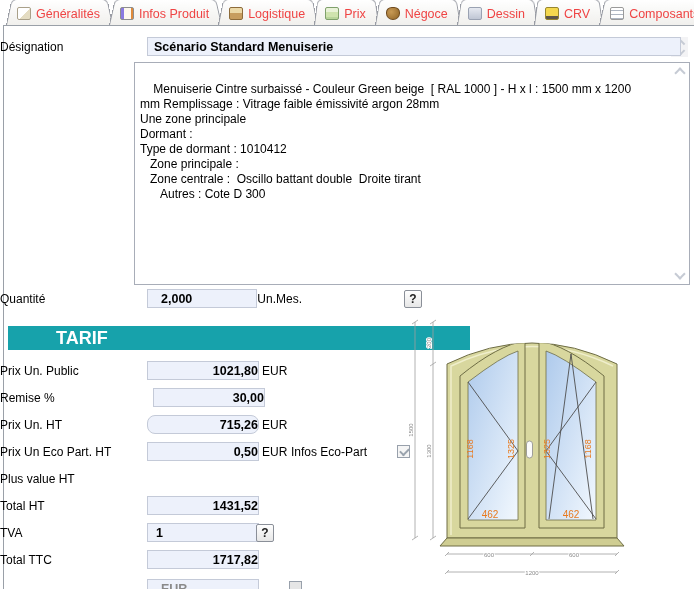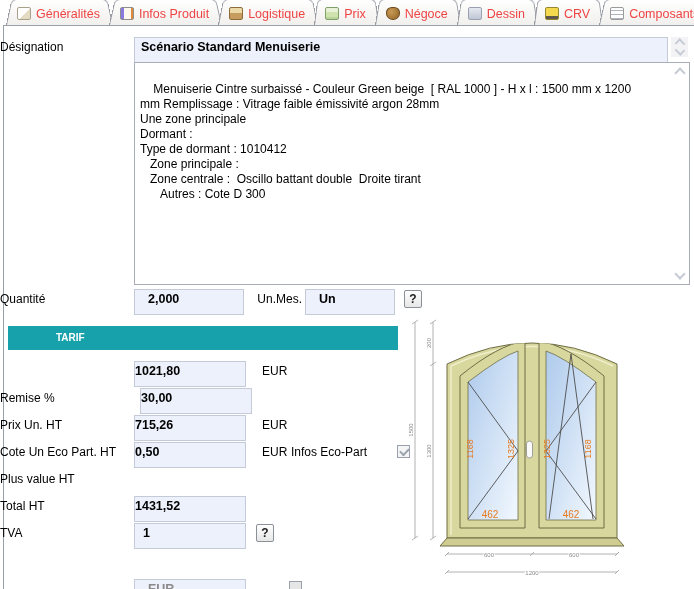--- a/index.html
+++ b/index.html
@@ -21,41 +21,41 @@
   .i-info{border:1px solid #8d8d8d;background:linear-gradient(90deg,#8a7ae0 0 3px,#fdf8ee 3px 10px,#e08a3a 10px);}
   .i-logi{border:1px solid #8d6b3a;background:linear-gradient(180deg,#ecd9a8 0 5px,#c79d5f 5px);}
   .i-prix{border:1px solid #7fa06b;background:linear-gradient(180deg,#e9f2d8 0 4px,#cfe3ae 4px 9px,#b8d49a 9px);}
   .i-nego{border:1px solid #6f4a1e;background:radial-gradient(circle at 35% 35%,#c89a55,#8f6426);border-radius:45% 45% 55% 55%;}
   .i-dessin{border:1px solid #9aa2b2;background:linear-gradient(180deg,#e6e9f0,#bfc6d4);}
   .i-crv{border:1px solid #97862f;background:linear-gradient(180deg,#f4d84e 0 8px,#5d564a 8px);}
   .i-comp{border:1px solid #9a9a9a;background:repeating-linear-gradient(180deg,#ffffff 0 2px,#aeb6c2 2px 3px,#ffffff 3px 4px);}
   
   .abs{position:absolute;z-index:2;}
   .lbl{position:absolute;left:0;width:128px;padding-right:4px;line-height:20px;}
-  .fld{position:absolute;height:26px;background:#edf1fb;border:1px solid #c4cad8;
-       font-weight:bold;font-size:12.5px;line-height:18px;box-sizing:border-box;overflow:hidden;}
-  .fld.center{text-align:left;}
+  .fld{position:absolute;height:19px;background:#edf1fb;border:1px solid #c4cad8;
+       font-weight:bold;font-size:12.5px;line-height:18px;box-sizing:border-box;overflow:hidden;margin-left:13px;}
+  .fld.center{text-align:right;}
   .fld.left{padding-left:13px;}
   .unit{position:absolute;left:262px;line-height:20px;}
   .qbtn{position:absolute;width:18px;height:18px;background:linear-gradient(#fefefe,#e7e7e7);
         border:1px solid #8a8f98;border-radius:2px;font-weight:bold;font-size:12px;color:#222;
         display:flex;align-items:center;justify-content:center;}
   
   .chev{display:block;width:6px;height:6px;border-left:2px solid #c6cbd4;border-top:2px solid #c6cbd4;}
   .chev.up{transform:rotate(45deg);}
   .chev.down{transform:rotate(225deg);}
   .spinner{position:absolute;left:671px;top:37px;width:17px;height:20px;background:#f3f3f5;
            display:flex;flex-direction:column;align-items:center;justify-content:space-between;padding:3px 0;box-sizing:border-box;}
   
   .cb{position:absolute;width:13px;height:13px;background:#f5f5f5;border:1px solid #98a0ab;box-sizing:border-box;}
   .cb .mark{position:absolute;left:2px;top:2px;width:7px;height:4px;border-left:2px solid #9aa3ad;
             border-bottom:2px solid #9aa3ad;transform:rotate(-45deg);}
   
-  .band{position:absolute;left:8px;top:326px;width:390px;height:24px;background:#17a2ab;color:#fff;
-        font-weight:bold;font-size:10px;line-height:24px;padding-left:48px;box-sizing:border-box;z-index:2;}
+  .band{position:absolute;left:8px;top:326px;width:462px;height:24px;background:#17a2ab;color:#fff;
+        font-weight:bold;font-size:18px;line-height:24px;padding-left:48px;box-sizing:border-box;z-index:2;}
   
   .ta{position:absolute;left:134px;top:62px;width:556px;height:223px;background:#fff;
       border:1px solid #a8adb8;box-sizing:border-box;padding:4px 22px 4px 5px;
       white-space:pre-wrap;line-height:15px;font-size:12px;overflow:hidden;z-index:2;}
   .ta-arrow{position:absolute;width:12px;height:12px;display:flex;align-items:center;justify-content:center;z-index:3;}
   .drawing{position:absolute;left:402px;top:314px;width:292px;height:275px;z-index:2;}
   .dimtxt{fill:#8a8a8a;font-size:6px;font-family:"Liberation Sans",sans-serif;paint-order:stroke;stroke:#ffffff;stroke-width:2px;}
   .orange{fill:#e87a1e;font-family:"Liberation Sans",sans-serif;}
 </style>
 </head>
@@ -127,52 +127,50 @@
   <div class="ta-arrow" style="left:674px;top:268px;">
     <span class="chev down"></span>
   </div>
 
   <div class="abs" style="left:0;top:289px;width:694px;height:21px;">
     <div class="lbl">Quantité</div>
     <div class="fld left" style="left:134px;top:0;width:110px;">
       <span>2,000</span>
     </div>
     <div style="position:absolute;left:250px;width:52px;text-align:right;line-height:20px;">Un.Mes.</div>
-    <div class="fld left" style="left:305px;top:0;width:90px;">
-      <span>Un</span>
-    </div>
     <button class="qbtn" style="left:404px;top:1px;">?</button>
   </div>
 
   <div class="band">TARIF</div>
 
   <div class="abs" style="left:0;top:361px;width:420px;height:21px;">
+    <div class="lbl">Prix Un. Public</div>
     <div class="fld center" style="left:134px;width:112px;">
       <span>1021,80</span>
     </div>
     <div class="unit">EUR</div>
   </div>
 
   <div class="abs" style="left:0;top:388px;width:420px;height:21px;">
     <div class="lbl">Remise %</div>
     <div class="fld center" style="left:140px;width:112px;">
       <span>30,00</span>
     </div>
   </div>
 
   <div class="abs" style="left:0;top:415px;width:420px;height:21px;">
     <div class="lbl">Prix Un. HT</div>
-    <div class="fld center" style="left:134px;width:112px;">
+    <div class="fld center" style="left:134px;width:112px;border-radius:8px;">
       <span>715,26</span>
     </div>
     <div class="unit">EUR</div>
   </div>
 
   <div class="abs" style="left:0;top:442px;width:420px;height:21px;">
-    <div class="lbl">Cote Un Eco Part. HT</div>
+    <div class="lbl">Prix Un Eco Part. HT</div>
     <div class="fld center" style="left:134px;width:112px;">
       <span>0,50</span>
     </div>
     <div class="unit">EUR</div>
     <div style="position:absolute;left:291px;line-height:20px;">Infos Eco-Part</div>
     <div class="cb" style="left:397px;top:3px;">
       <span class="mark"></span>
     </div>
   </div>
 
@@ -188,20 +186,26 @@
   </div>
 
   <div class="abs" style="left:0;top:523px;width:420px;height:21px;">
     <div class="lbl">TVA</div>
     <div class="fld left" style="left:134px;width:112px;padding-left:8px;">
       <span>1</span>
     </div>
     <button class="qbtn" style="left:256px;top:1px;">?</button>
   </div>
 
+  <div class="abs" style="left:0;top:550px;width:420px;height:21px;">
+    <div class="lbl">Total TTC</div>
+    <div class="fld center" style="left:134px;width:112px;">
+      <span>1717,82</span>
+    </div>
+  </div>
 
   <div class="abs" style="left:0;top:579px;width:420px;height:21px;">
     <div class="fld left" style="left:134px;width:112px;color:#8a8a8a;">
       <span>EUR</span>
     </div>
     <div class="cb" style="left:289px;top:2px;background:#e6e6e6;"></div>
   </div>
 
   <div class="drawing">
     <svg width="292" height="275" viewBox="0 0 292 275">

